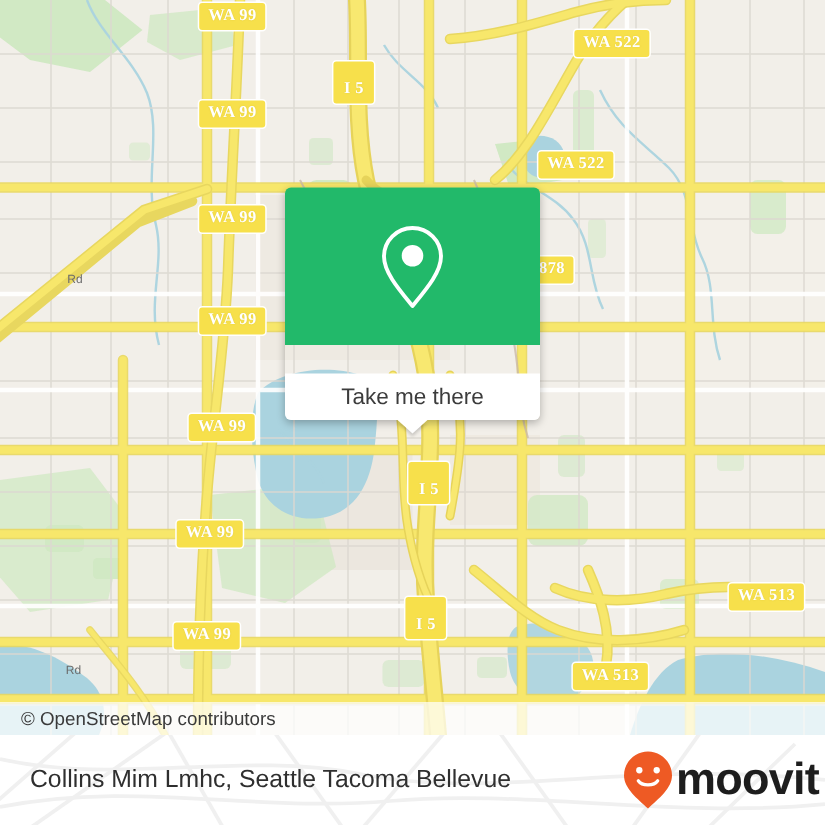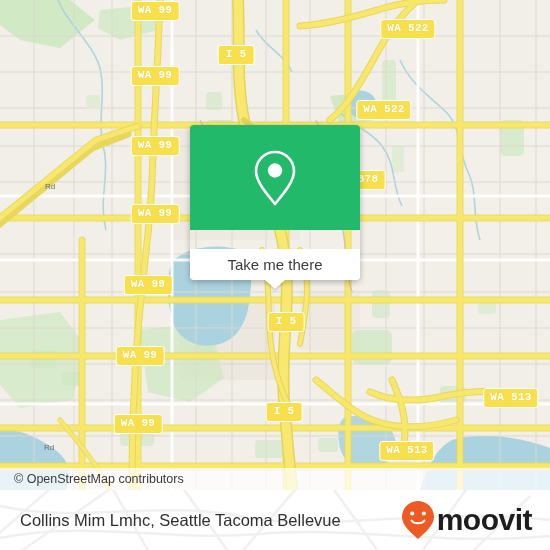--- a/index.html
+++ b/index.html
@@ -38,32 +38,32 @@
     display: block;
   }
 
   
   .shield {
     position: absolute;
     background: #f7e04b;
     border: 1.5px solid #ffffff;
     border-radius: 3px;
     color: #ffffff;
-    font-family: Liberation Mono, monospace;
+    font-family: Liberation Serif, serif;
     font-size: 11px;
     font-weight: bold;
     line-height: 1;
     padding: 3px 6px 4px 6px;
     white-space: nowrap;
     letter-spacing: 0.3px;
     box-sizing: border-box;
     transform: translate(-50%, -50%);
     text-shadow: 0 0 1px rgba(180,160,40,0.35);
   }
-  .shield.i5 { padding: 3px 7px 4px 7px; }
+  .shield.i5 { padding: 13px 7px 4px 7px; }
 
   .street-label {
     position: absolute;
     font-family: "Liberation Sans", sans-serif;
     font-size: 8px;
     color: #6b6b6b;
     white-space: nowrap;
     transform: translate(-50%, -50%);
     margin-left: 39px;
   }
@@ -155,21 +155,21 @@
     left: 20px;
     top: 50%;
     transform: translateY(-50%);
     font-family: "Liberation Sans", sans-serif;
     font-size: 16.5px;
     color: #2f2f2f;
     white-space: nowrap;
   }
   #brand {
     position: absolute;
-    right: 18px;
+    right: 4px;
     top: 50%;
     transform: translateY(-50%);
     display: flex;
     align-items: center;
     gap: 2px;
   }
   #brand-text {
     font-family: "Liberation Sans", sans-serif;
     font-size: 30px;
     font-weight: bold;

